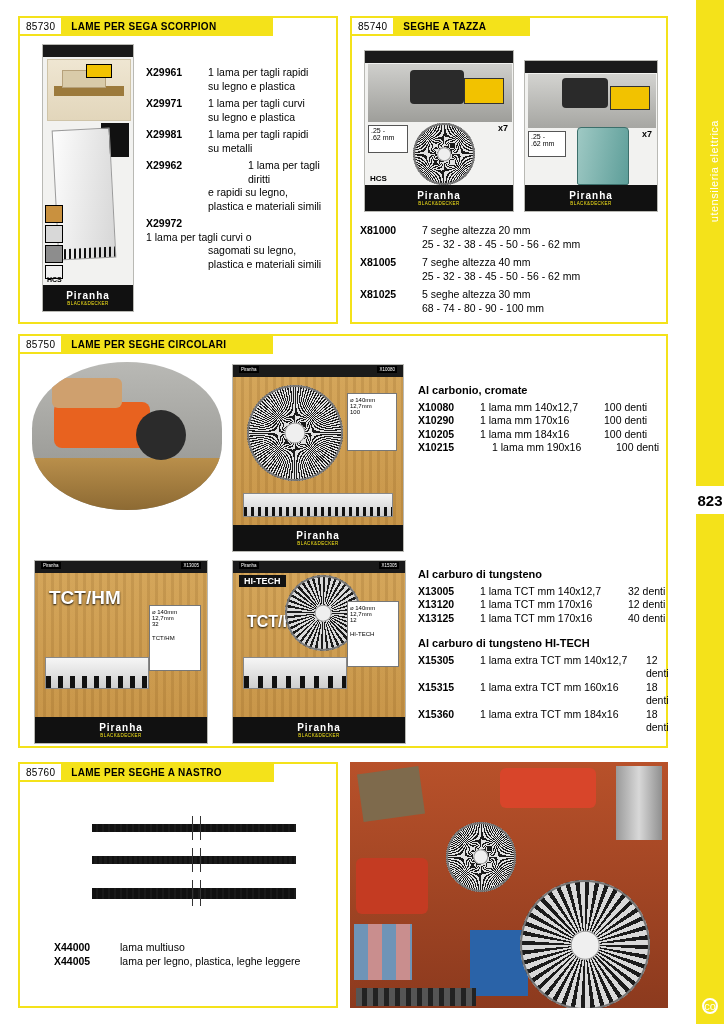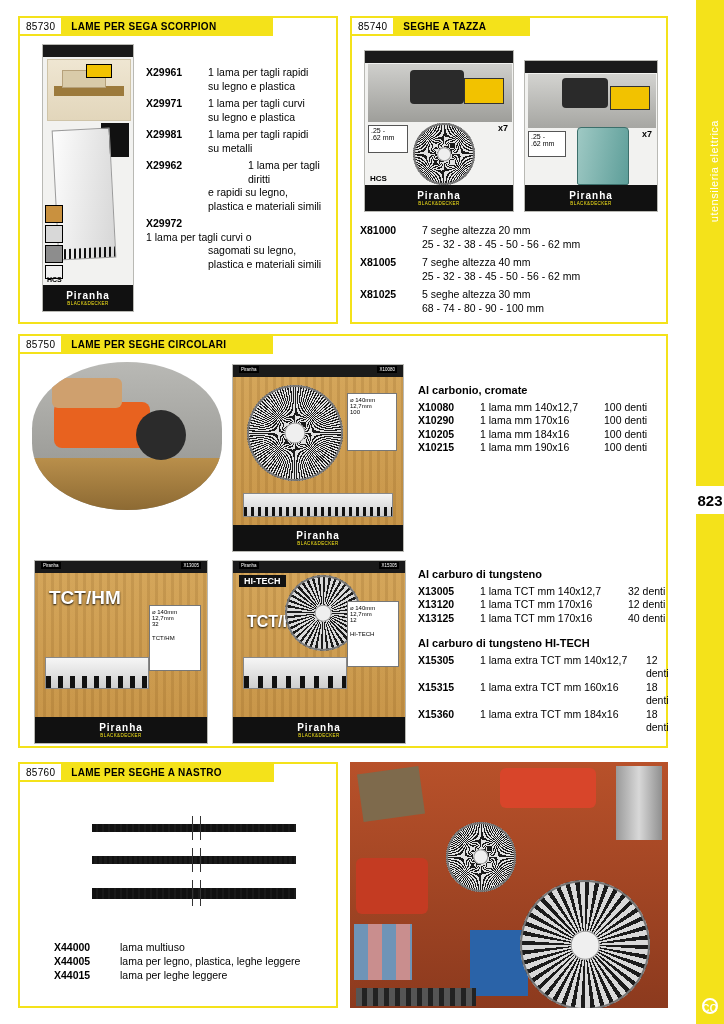--- a/index.html
+++ b/index.html
@@ -47,21 +47,21 @@
     color: #000;
   }
   .side-tab .logo-dot {
     position: absolute;
     right: 6px;
     bottom: 10px;
     width: 16px; height: 16px;
     border-radius: 50%;
     border: 2px solid #ffffff;
     display:flex; align-items:center; justify-content:center;
-    font-size: 15px;
+    font-size: 11px;
     color:#fff;
   }
 
   
   .panel {
     position: absolute;
     border: 2px solid #f4e21a;
     background: #ffffff;
   }
   .panel-head {
@@ -372,21 +372,21 @@
     <div class="row">
       <div class="c1 code">X10205</div>
       <div class="c2" style="display:flex;">
         <span style="width:124px;">1 lama mm 184x16</span>
         <span>100 denti</span>
       </div>
     </div>
     <div class="row">
       <div class="c1 code">X10215</div>
       <div class="c2" style="display:flex;">
-        <span style="width:124px;">1 lama mm 190x16</span>
+        <span style="width:124px;margin-left:12px;">1 lama mm 190x16</span>
         <span>100 denti</span>
       </div>
     </div>
   </div>
 
   <div class="pack wood" style="left:14px; top:224px; width:174px; height:184px;">
     <div class="hdr"></div>
     <div class="tag" style="left:6px;top:1px;">Piranha</div>
     <div class="tag" style="right:6px;top:1px;">X13005</div>
     <div style="position:absolute;left:14px;top:26px;font-size:19px;font-weight:bold;color:#fff;text-shadow:0 1px 2px #000;">TCT/HM</div>
@@ -500,24 +500,20 @@
 
   <div class="cap" style="position:absolute; left:34px; top:176px; width:280px;">
     <div class="row">
       <div class="c1 code" style="width:66px;">X44000</div>
       <div class="c2">lama multiuso</div>
     </div>
     <div class="row">
       <div class="c1 code" style="width:66px;">X44005</div>
       <div class="c2">lama per legno, plastica, leghe leggere</div>
     </div>
-    <div class="row">
-      <div class="c1 code" style="width:66px;">X44015</div>
-      <div class="c2">lama per leghe leggere</div>
-    </div>
   </div>
 </div>
 
 <div class="photo" style="left:350px; top:762px; width:318px; height:246px; background:linear-gradient(#b8512a,#8c3a1e);">
   <div class="ph" style="left:10px; top:8px; width:62px; height:48px; background:#7e6a4c; transform:rotate(-8deg);"></div>
   <div class="ph" style="left:150px; top:6px; width:96px; height:40px; background:#d8452a; border-radius:6px;"></div>
   <div class="ph" style="right:6px; top:4px; width:46px; height:74px; background:linear-gradient(90deg,#9a9a9a,#d8d8d8,#8f8f8f);"></div>
   <div class="ph" style="left:6px; top:96px; width:72px; height:56px; background:#c43b22; border-radius:6px;"></div>
   <div class="ph" style="left:4px; top:162px; width:58px; height:56px; background:repeating-linear-gradient(90deg,#6f94b7 0 14px,#c98e8e 14px 28px);"></div>
   <div class="ph" style="left:120px; top:168px; width:58px; height:66px; background:#2a63a8;"></div>

